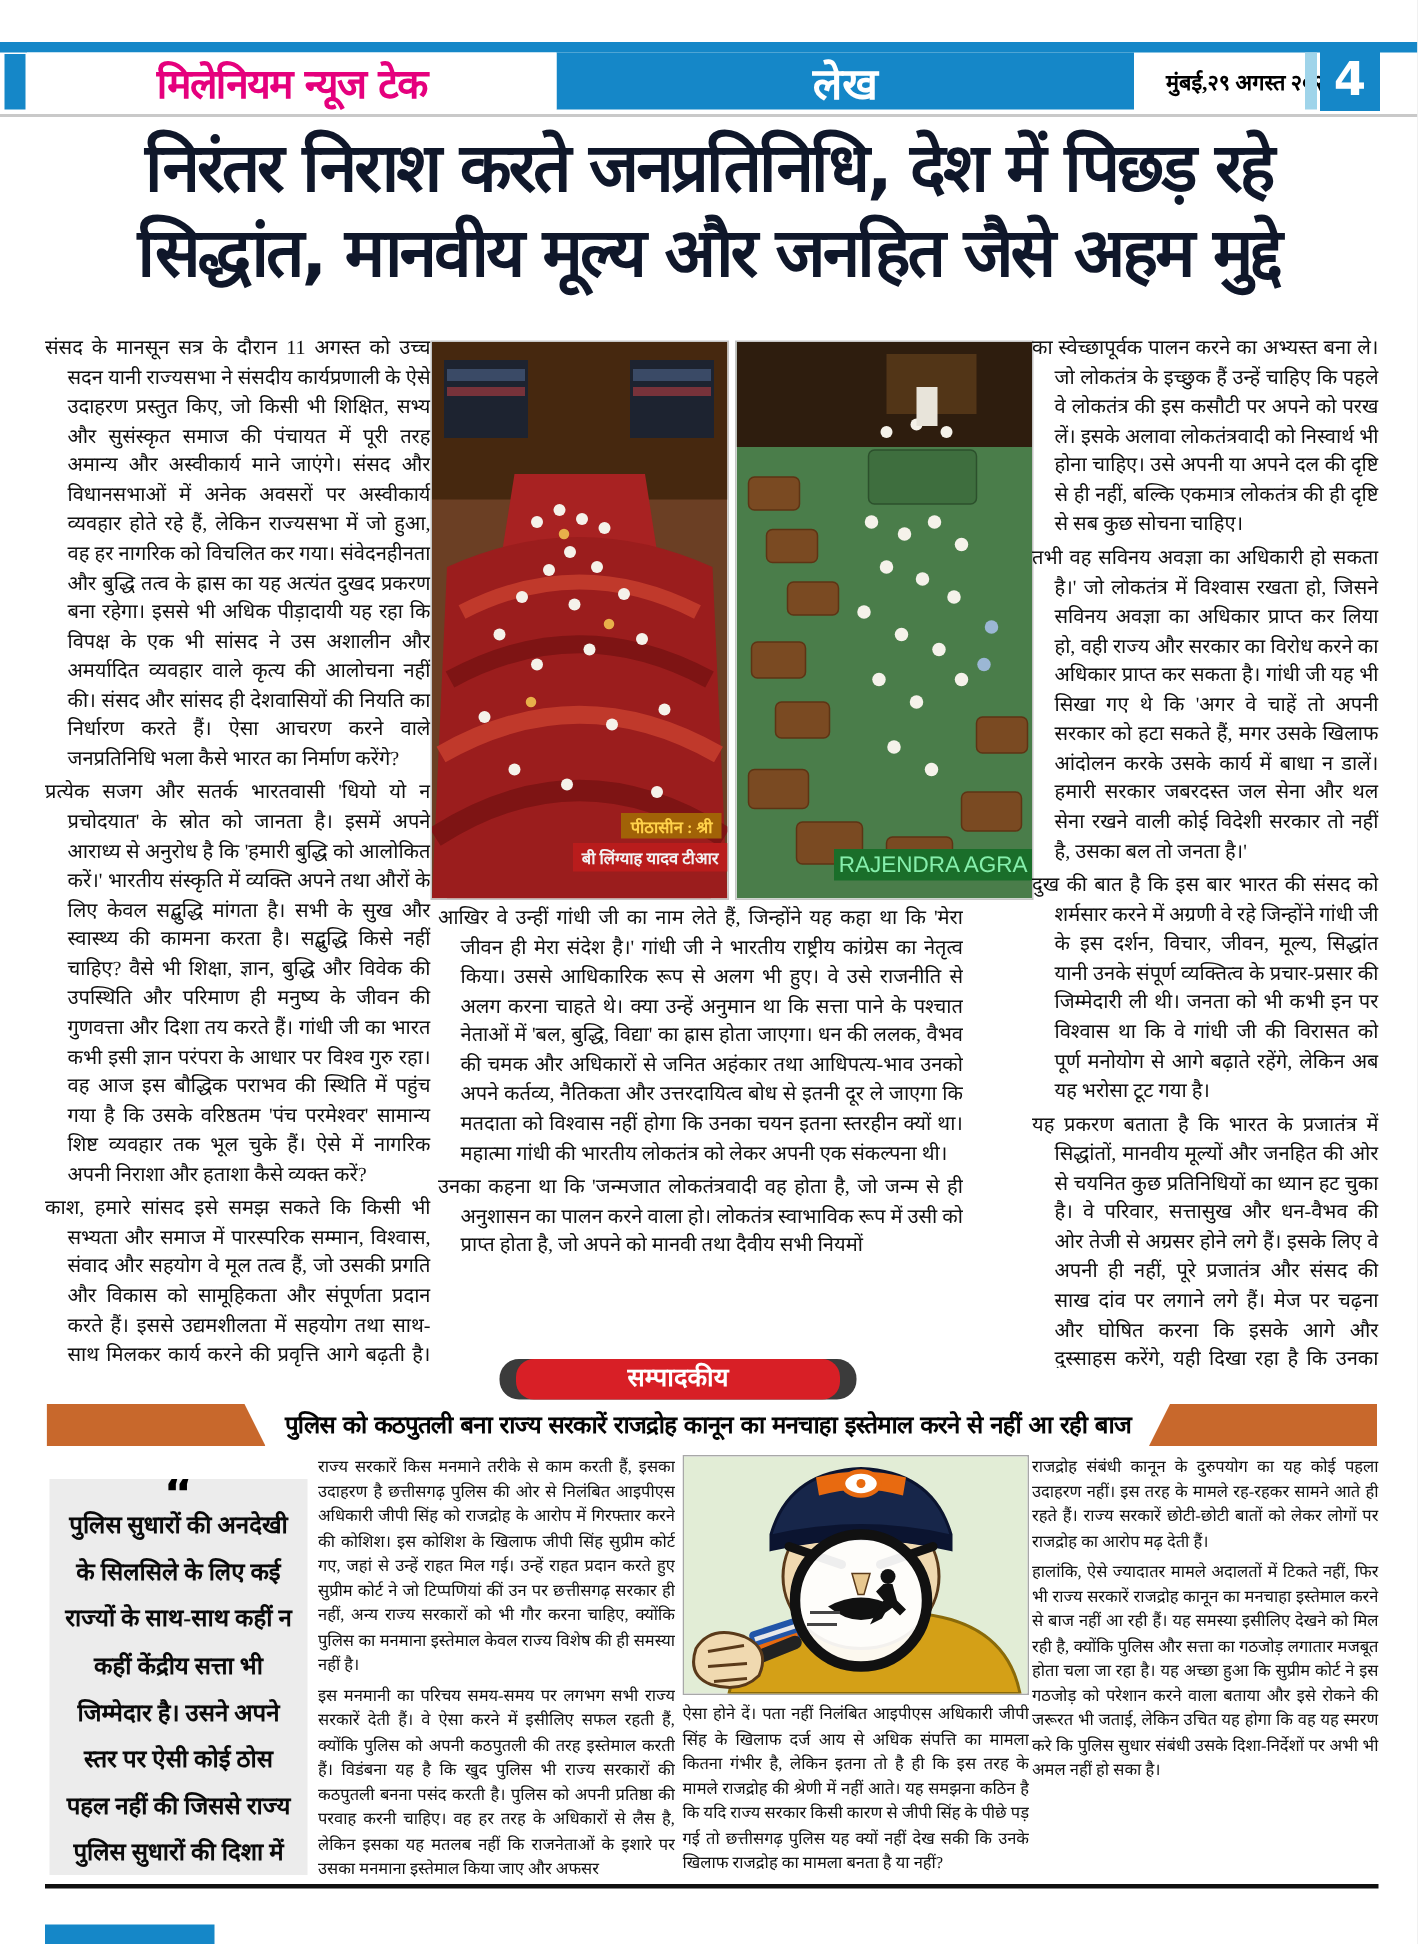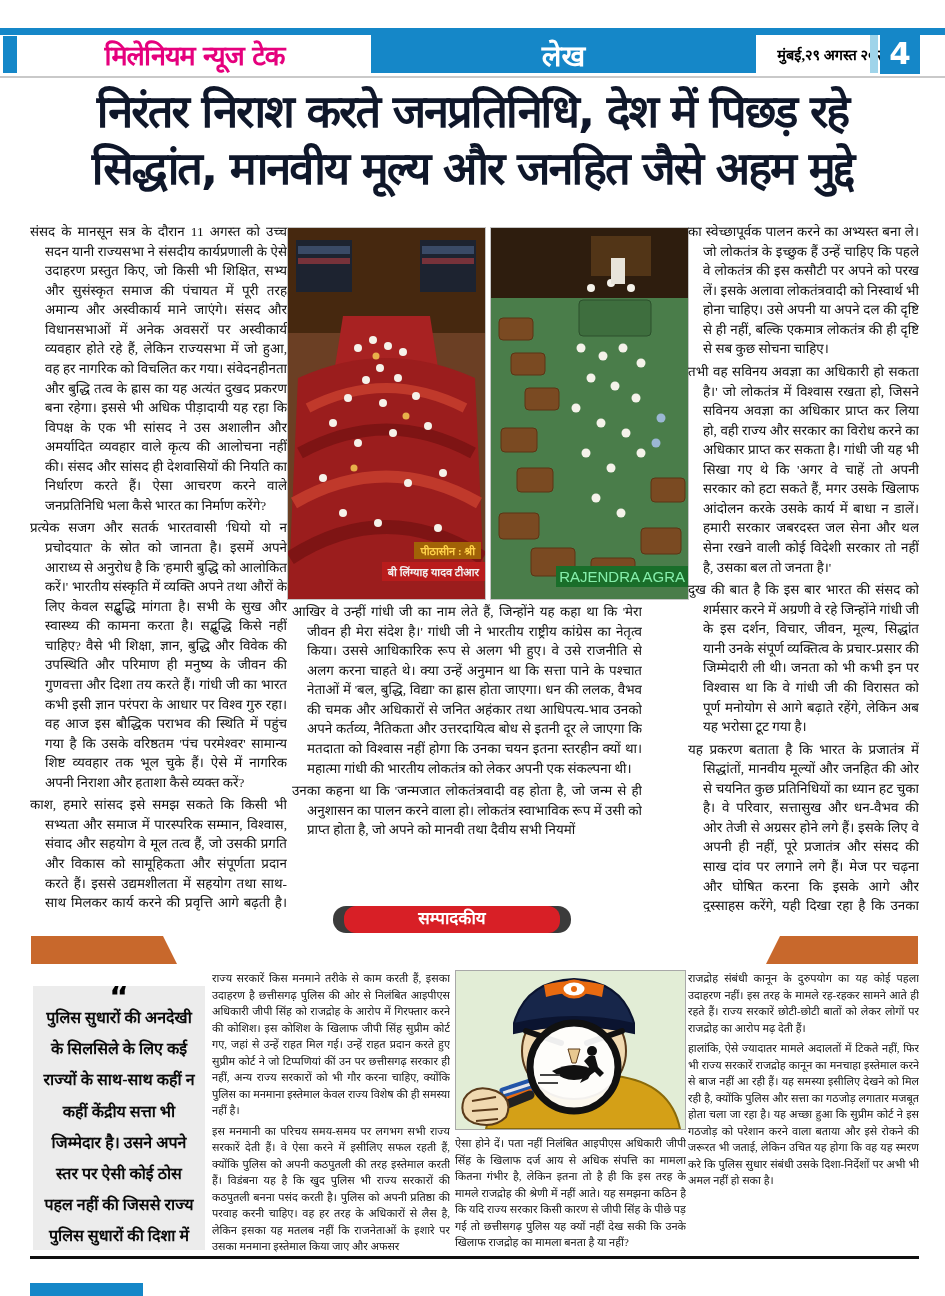--- a/index.html
+++ b/index.html
@@ -202,20 +202,21 @@
     <p>यह प्रकरण बताता है कि भारत के प्रजातंत्र में सिद्धांतों, मानवीय मूल्यों और जनहित की ओर से चयनित कुछ प्रतिनिधियों का ध्यान हट चुका है। वे परिवार, सत्तासुख और धन-वैभव की ओर तेजी से अग्रसर होने लगे हैं। इसके लिए वे अपनी ही नहीं, पूरे प्रजातंत्र और संसद की साख दांव पर लगाने लगे हैं। मेज पर चढ़ना और घोषित करना कि इसके आगे और दुस्साहस करेंगे, यही दिखा रहा है कि उनका कितना अधोपतन हो चुका है। बहरहाल संचार तकनीकी के इस युग में अब एक ऐसी व्यवस्था की जानी चाहिए कि जनहित के हर प्रश्न पर जनता का त्वरित मत भी लिया जा सके। इसके परिणाम जनता के समक्ष पूरी पारदर्शिता से प्रस्तुत कर दिए जाएं। इससे जनता की भागीदारी बढ़ेगी। वह और सतर्क रहेगी। उसे अपने चयनित प्रतिनिधियों का वस्तुनिष्ठ मूल्यांकन करने में सहायता मिलेगी। संभव है इससे सांसदों का बुद्धि तत्व और जनहित बोध जागृत हो सके।</p>
   </div>
 
   <div class="abs" id="edit-badge">
     <div id="edit-badge-inner">
       <span id="edit-badge-label">सम्पादकीय</span>
     </div>
   </div>
   <div class="abs strip" id="strip-left"></div>
   <div class="abs strip" id="strip-right"></div>
+  <div class="abs" id="edit-headline">पुलिस को कठपुतली बना राज्य सरकारें राजद्रोह कानून का मनचाहा इस्तेमाल करने से नहीं आ रही बाज</div>
 
   <div class="abs" id="quote-box">
     <span id="quote-icon">“</span>
     <div id="quote-text">पुलिस सुधारों की अनदेखी के सिलसिले के लिए कई राज्यों के साथ-साथ कहीं न कहीं केंद्रीय सत्ता भी जिम्मेदार है। उसने अपने स्तर पर ऐसी कोई ठोस पहल नहीं की जिससे राज्य पुलिस सुधारों की दिशा में आगे बढ़ें।</div>
   </div>
 
   <div class="abs editcol" id="edit-col2">
     <p>राज्य सरकारें किस मनमाने तरीके से काम करती हैं, इसका उदाहरण है छत्तीसगढ़ पुलिस की ओर से निलंबित आइपीएस अधिकारी जीपी सिंह को राजद्रोह के आरोप में गिरफ्तार करने की कोशिश। इस कोशिश के खिलाफ जीपी सिंह सुप्रीम कोर्ट गए, जहां से उन्हें राहत मिल गई। उन्हें राहत प्रदान करते हुए सुप्रीम कोर्ट ने जो टिप्पणियां कीं उन पर छत्तीसगढ़ सरकार ही नहीं, अन्य राज्य सरकारों को भी गौर करना चाहिए, क्योंकि पुलिस का मनमाना इस्तेमाल केवल राज्य विशेष की ही समस्या नहीं है।</p>
     <p>इस मनमानी का परिचय समय-समय पर लगभग सभी राज्य सरकारें देती हैं। वे ऐसा करने में इसीलिए सफल रहती हैं, क्योंकि पुलिस को अपनी कठपुतली की तरह इस्तेमाल करती हैं। विडंबना यह है कि खुद पुलिस भी राज्य सरकारों की कठपुतली बनना पसंद करती है। पुलिस को अपनी प्रतिष्ठा की परवाह करनी चाहिए। वह हर तरह के अधिकारों से लैस है, लेकिन इसका यह मतलब नहीं कि राजनेताओं के इशारे पर उसका मनमाना इस्तेमाल किया जाए और अफसर</p>
   </div>

